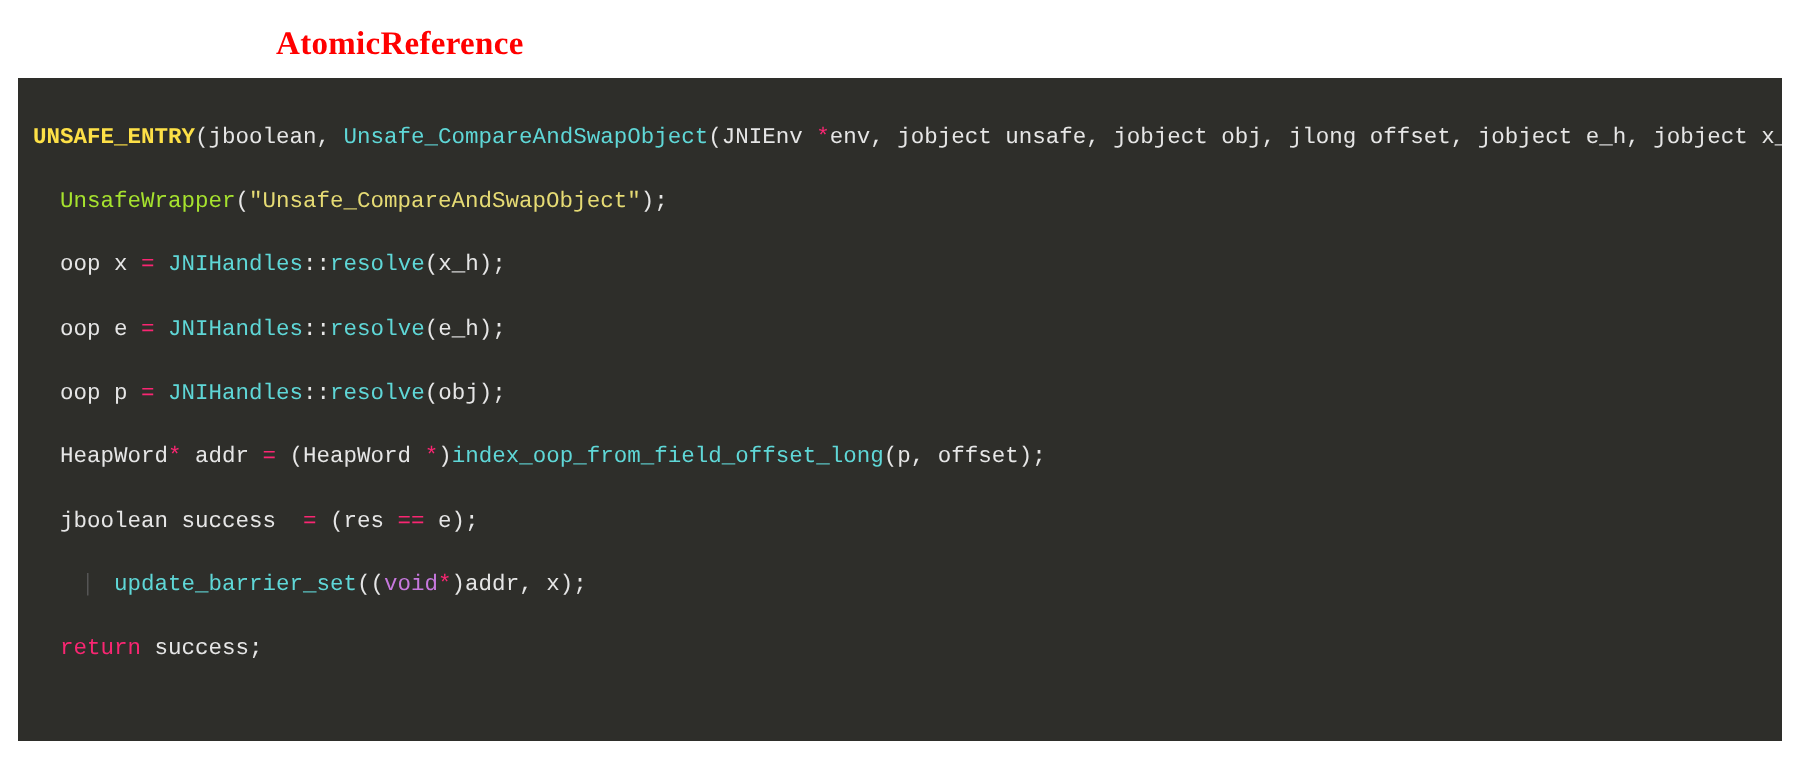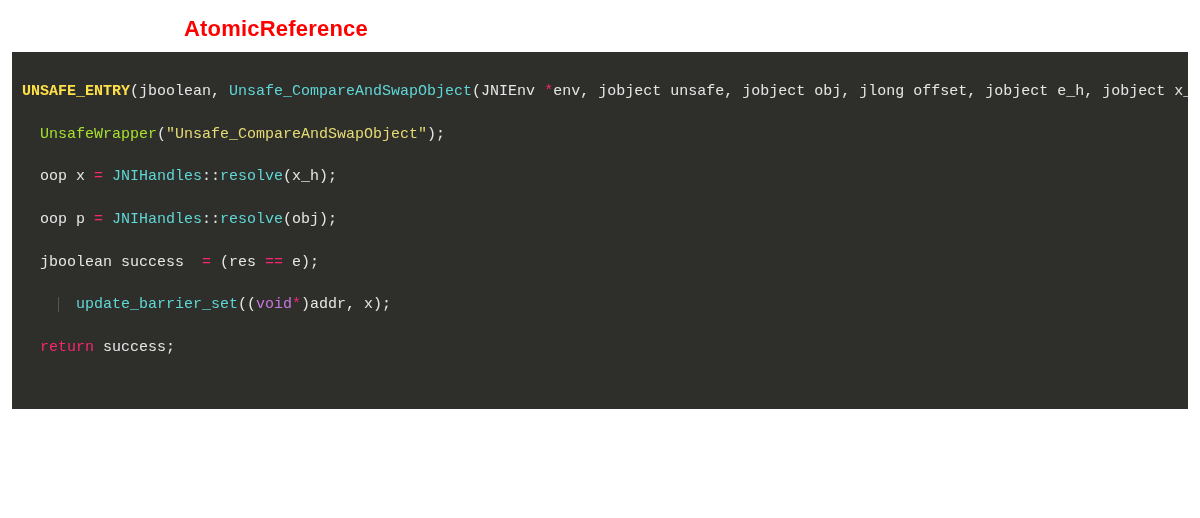--- a/index.html
+++ b/index.html
@@ -3,21 +3,21 @@
 <meta charset="utf-8">
 <style>
   * { margin: 0; padding: 0; box-sizing: border-box; }
   body {
     background: #ffffff;
     font-family: Menlo, Monaco, Consolas, "Courier New", monospace;
     width: 1200px;
     padding: 10px 12px 20px 12px;
   }
   .heading {
-    font-family: Liberation Sans, sans-serif;
+    font-family: Liberation Serif, serif;
     font-weight: 700;
     color: #ff0000;
     font-size: 22px;
     letter-spacing: 0.2px;
   }
   .heading.h1 { margin: 6px 0 10px 172px; }
   .codeblock {
     background: #2e2e2a;
     padding: 8px 10px 8px 10px;
     font-size: 15px;
@@ -47,18 +47,20 @@
 </style>
 </head>
 <body>
 
 <div class="heading h1">AtomicReference</div>
 
 <div class="codeblock">
 <span class="ln"><span class="c-blue">UNSAFE_ENTRY</span><span class="c-default">(jboolean, </span><span class="c-cyan">Unsafe_CompareAndSwapObject</span><span class="c-default">(JNIEnv </span><span class="c-red">*</span><span class="c-default">env, jobject unsafe, jobject obj, jlong offset, jobject e_h, jobject x_h))</span></span>
 <span class="ln ind1"><span class="c-green">UnsafeWrapper</span><span class="c-default">(</span><span class="c-yellow">"Unsafe_CompareAndSwapObject"</span><span class="c-default">);</span></span>
 <span class="ln ind1"><span class="c-default">oop x </span><span class="c-red">=</span><span class="c-default"> </span><span class="c-cyan">JNIHandles</span><span class="c-default">::</span><span class="c-cyan">resolve</span><span class="c-default">(x_h);</span></span>
+<span class="ln ind1"><span class="c-default">oop e </span><span class="c-red">=</span><span class="c-default"> </span><span class="c-cyan">JNIHandles</span><span class="c-default">::</span><span class="c-cyan">resolve</span><span class="c-default">(e_h);</span></span>
 <span class="ln ind1"><span class="c-default">oop p </span><span class="c-red">=</span><span class="c-default"> </span><span class="c-cyan">JNIHandles</span><span class="c-default">::</span><span class="c-cyan">resolve</span><span class="c-default">(obj);</span></span>
+<span class="ln ind1"><span class="c-default">HeapWord</span><span class="c-red">*</span><span class="c-default"> addr </span><span class="c-red">=</span><span class="c-default"> (HeapWord </span><span class="c-red">*</span><span class="c-default">)</span><span class="c-cyan">index_oop_from_field_offset_long</span><span class="c-default">(p, offset);</span></span>
 <span class="ln ind1"><span class="c-default">jboolean success  </span><span class="c-red">=</span><span class="c-default"> (res </span><span class="c-red">==</span><span class="c-default"> e);</span></span>
 <span class="ln ind2"><span class="guide"></span><span class="c-cyan">update_barrier_set</span><span class="c-default">((</span><span class="c-keyword">void</span><span class="c-red">*</span><span class="c-default">)addr, x);</span></span>
 <span class="ln ind1"><span class="c-red">return</span><span class="c-default"> success;</span></span>
 
 </div>
 
 </body></html>

